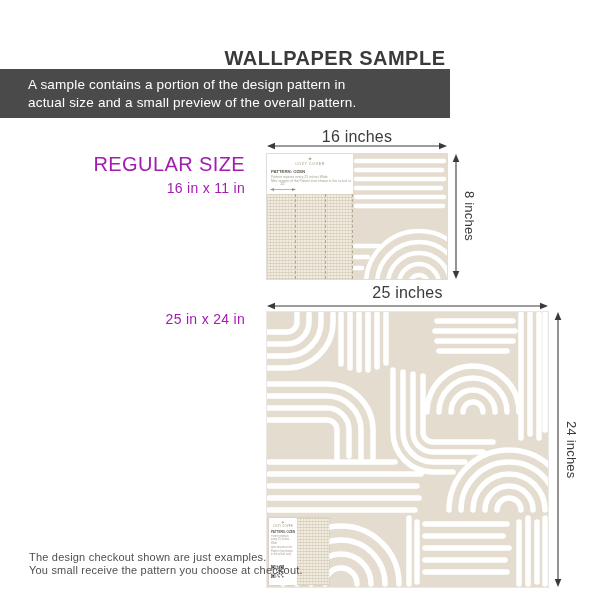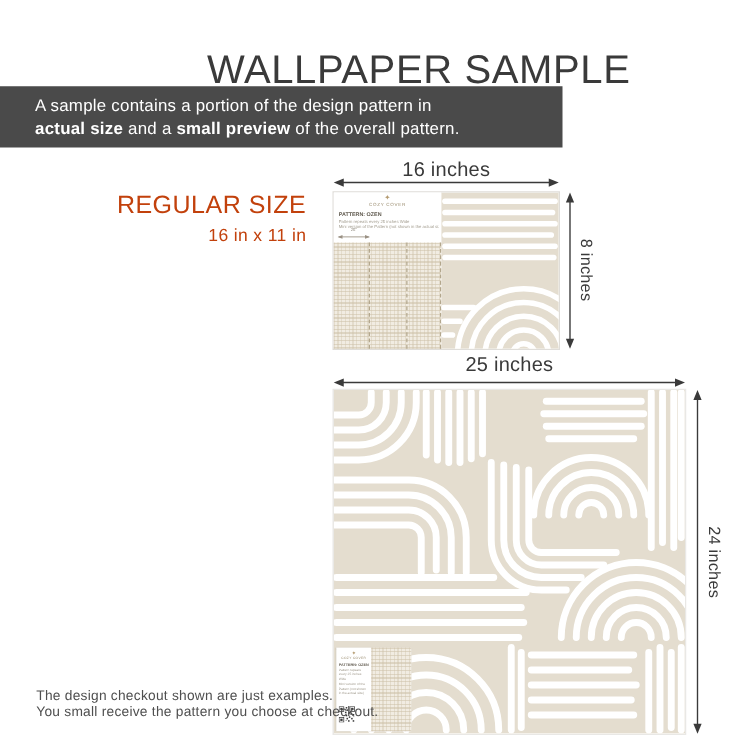--- a/index.html
+++ b/index.html
@@ -5,28 +5,28 @@
   :root{
     --beige:#e4ddcf; --beige-light:#f1ece2; --banner-bg:#4a4a4a;
     --text-dark:#3a3a3a; --text-gray:#565656; --arrow:#3a3a3a;
     --gold:#b49b70; --hatch:#d9cfba;
   }
   *{margin:0;padding:0;box-sizing:border-box}
   html,body{background:#fff}
   body{font-family:"Liberation Sans",sans-serif;}
   .stage{position:relative;width:600px;height:600px;background:#fff;overflow:hidden}
 
-  .page-title{position:absolute;left:70px;top:37px;width:530px;text-align:center;
-    font-size:32px;letter-spacing:.5px;color:var(--text-dark);font-weight:400}
+  .page-title{position:absolute;left:70px;top:47px;width:530px;text-align:center;
+    font-size:20px;letter-spacing:.5px;color:var(--text-dark);font-weight:700}
 
   .banner{position:absolute;left:0;top:69px;width:450px;height:49px;background:var(--banner-bg);
     color:#fff;font-size:13.5px;line-height:18px;padding:7px 7px 0 28px;letter-spacing:.2px}
-  .banner b{font-weight:700}
-
-  .size-label{position:absolute;width:185px;text-align:right;color:#c2410c}
+  .banner b{font-weight:400}
+
+  .size-label{position:absolute;width:185px;text-align:right;color:#a21caf}
   .size-label .h1{font-size:20px;line-height:25px;letter-spacing:.4px}
   .size-label .h2{font-size:14px;line-height:23px;letter-spacing:.3px}
   .size-label.regular{left:60px;top:152px}
   .size-label.large{left:60px;top:308px}
 
   .dim-label-h{position:absolute;text-align:center;font-size:16px;color:var(--text-dark);letter-spacing:.2px}
   .vlabel{position:absolute;writing-mode:vertical-rl;text-align:center;font-size:13px;
     color:var(--text-dark);letter-spacing:.2px;width:16px}
   .dim-line{stroke:var(--arrow);stroke-width:1.1}
   .dim-head{fill:var(--arrow)}
@@ -136,20 +136,21 @@
   </div>
 
   <svg class="dim-svg" style="left:450px;top:154px" width="12" height="125">
     <line class="dim-line" x1="6" y1="7" x2="6" y2="118"></line>
     <path class="dim-head" d="M6,0 L2.7,8 L9.3,8 Z"></path>
     <path class="dim-head" d="M6,125 L2.7,117 L9.3,117 Z"></path>
   </svg>
   <div class="vlabel" style="left:461px;top:154px;height:125px">8 inches</div>
 
   <div class="size-label large">
+    <div class="h2">25 in x 24 in</div>
   </div>
 
   <div class="dim-label-h" style="left:267px;top:284px;width:281px">25 inches</div>
   <svg class="dim-svg" style="left:267px;top:300px" width="281" height="12">
     <line class="dim-line" x1="7" y1="6" x2="274" y2="6"></line>
     <path class="dim-head" d="M0,6 L8,2.7 L8,9.3 Z"></path>
     <path class="dim-head" d="M281,6 L273,2.7 L273,9.3 Z"></path>
   </svg>
 
   <div class="large-pattern">

